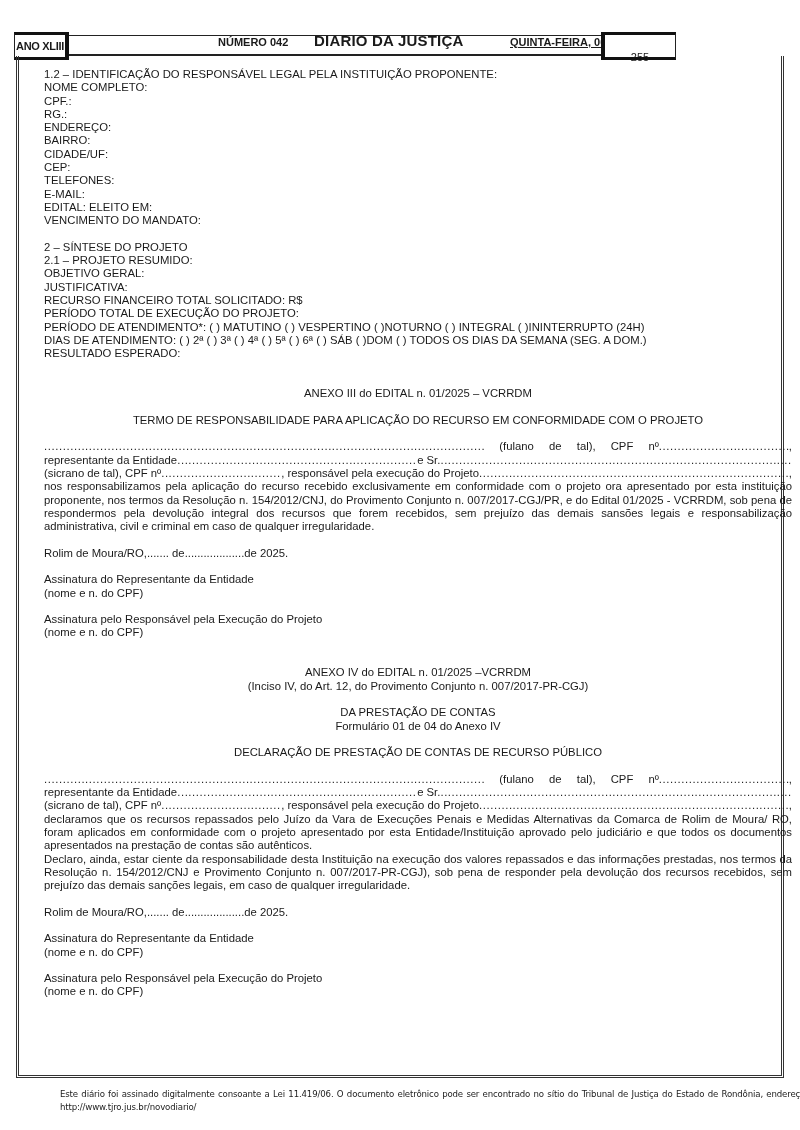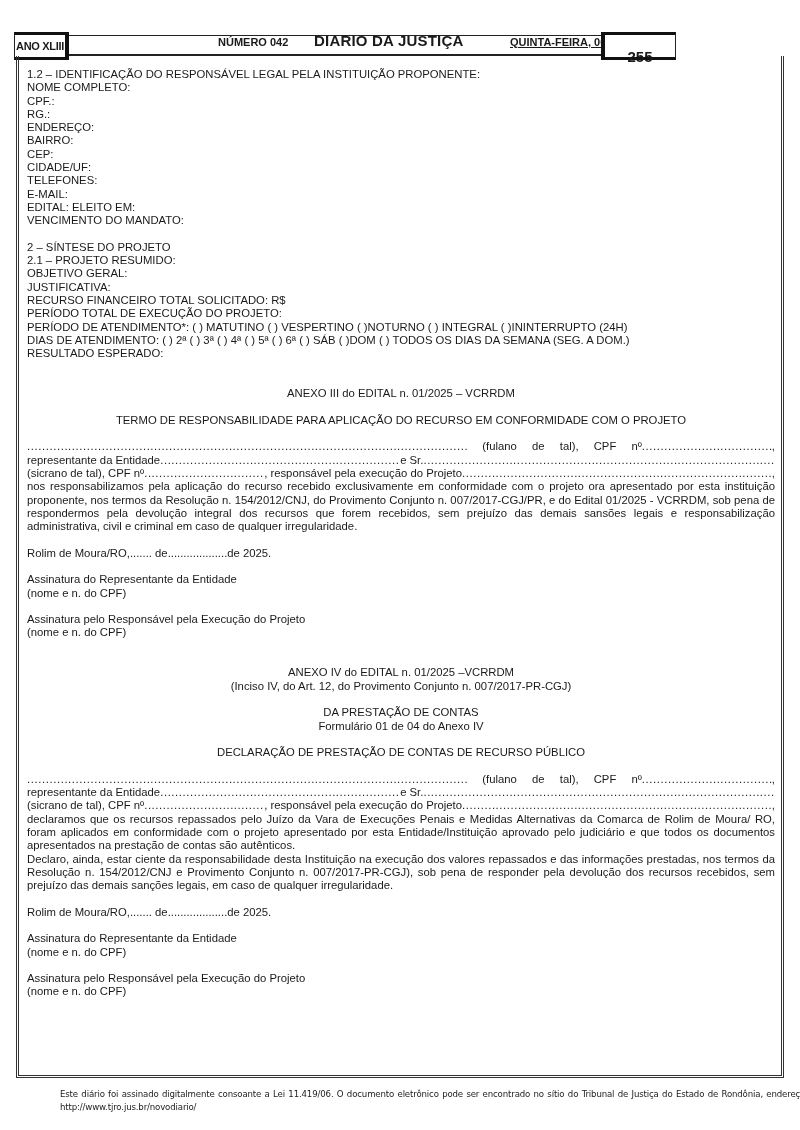--- a/index.html
+++ b/index.html
@@ -4,28 +4,28 @@
 <style>
   html, body { margin: 0; padding: 0; background: #ffffff; }
   body { width: 800px; height: 1130px; position: relative; overflow: hidden; font-family: "Liberation Sans", sans-serif; color: #1a1a1a; }
 
   
   .header { position: absolute; left: 14px; top: 32px; width: 662px; height: 24px; }
   .hdr-bar { position: absolute; left: 48px; right: 60px; top: 3px; height: 18px; border: 1.2px solid #222; border-bottom: 2px solid #222; background: #fff; }
   .hdr-left { position: absolute; left: 0; top: 0; width: 50px; height: 22px; border: 1.5px solid #222; border-top: 3px solid #111; border-right: 4px solid #111; border-bottom: 3px solid #111; background: #fff; display: flex; align-items: center; justify-content: center; }
   .hdr-right { position: absolute; right: 0; top: 0; width: 70px; height: 22px; border: 1.5px solid #222; border-top: 3px solid #111; border-left: 4px solid #111; border-bottom: 3px solid #111; background: #fff; display: flex; align-items: center; justify-content: center; }
   .hdr-ano { font-weight: bold; font-size: 11px; letter-spacing: -0.3px; }
-  .hdr-page { font-size: 15px; font-weight: bold; margin-top: 21px; }
+  .hdr-page { font-size: 11px; font-weight: normal; margin-top: 21px; }
   .hdr-num { position: absolute; left: 160px; top: 4px; font-weight: bold; font-size: 11px; padding-left: 44px; }
   .hdr-title { position: absolute; left: 300px; top: 0px; font-weight: bold; font-size: 15px; letter-spacing: 0.2px; }
   .hdr-date { position: absolute; left: 496px; top: 4px; font-weight: bold; font-size: 11px; text-decoration: underline; }
 
   
   .frame { position: absolute; left: 16px; top: 56px; width: 768px; height: 1022px; border-left: 3px double #333; border-right: 3px double #333; border-bottom: 3px double #333; box-sizing: border-box; }
-  .content { position: absolute; left: 27px; top: 68px; width: 748px; font-size: 11.3px; line-height: 13.3px; }
+  .content { position: absolute; left: 44px; top: 68px; width: 748px; font-size: 11.3px; line-height: 13.3px; }
   .line { white-space: nowrap; }
   .gap { height: 13.3px; }
   .center { text-align: center; }
   .just { text-align: justify; }
   .dotrow { display: flex; align-items: center; white-space: nowrap; }
   .dotfill { flex: 1; overflow: hidden; letter-spacing: 0.6px; }
   .dotfill::after { content: "......................................................................................................................................................................................................................................................................."; }
   .sp { margin-left: 14px; word-spacing: 12px; }
 
   .footer { position: absolute; left: 27px; top: 1088px; width: 748px; font-family: "DejaVu Sans", sans-serif; font-size: 8.6px; line-height: 13px; text-align: justify; color: #222; letter-spacing: -0.15px; margin-left: 33px; }
@@ -50,22 +50,22 @@
 
 <div class="content">
 
   <div>
     <div class="line">1.2 – IDENTIFICAÇÃO DO RESPONSÁVEL LEGAL PELA INSTITUIÇÃO PROPONENTE:</div>
     <div class="line">NOME COMPLETO:</div>
     <div class="line">CPF.:</div>
     <div class="line">RG.:</div>
     <div class="line">ENDEREÇO:</div>
     <div class="line">BAIRRO:</div>
+    <div class="line">CIDADE/UF:</div>
     <div class="line">CEP:</div>
-    <div class="line">CIDADE/UF:</div>
     <div class="line">TELEFONES:</div>
     <div class="line">E-MAIL:</div>
     <div class="line">EDITAL: ELEITO EM:</div>
     <div class="line">VENCIMENTO DO MANDATO:</div>
   </div>
 
   <div class="gap"></div>
 
   <div>
     <div class="line">2 – SÍNTESE DO PROJETO</div>

